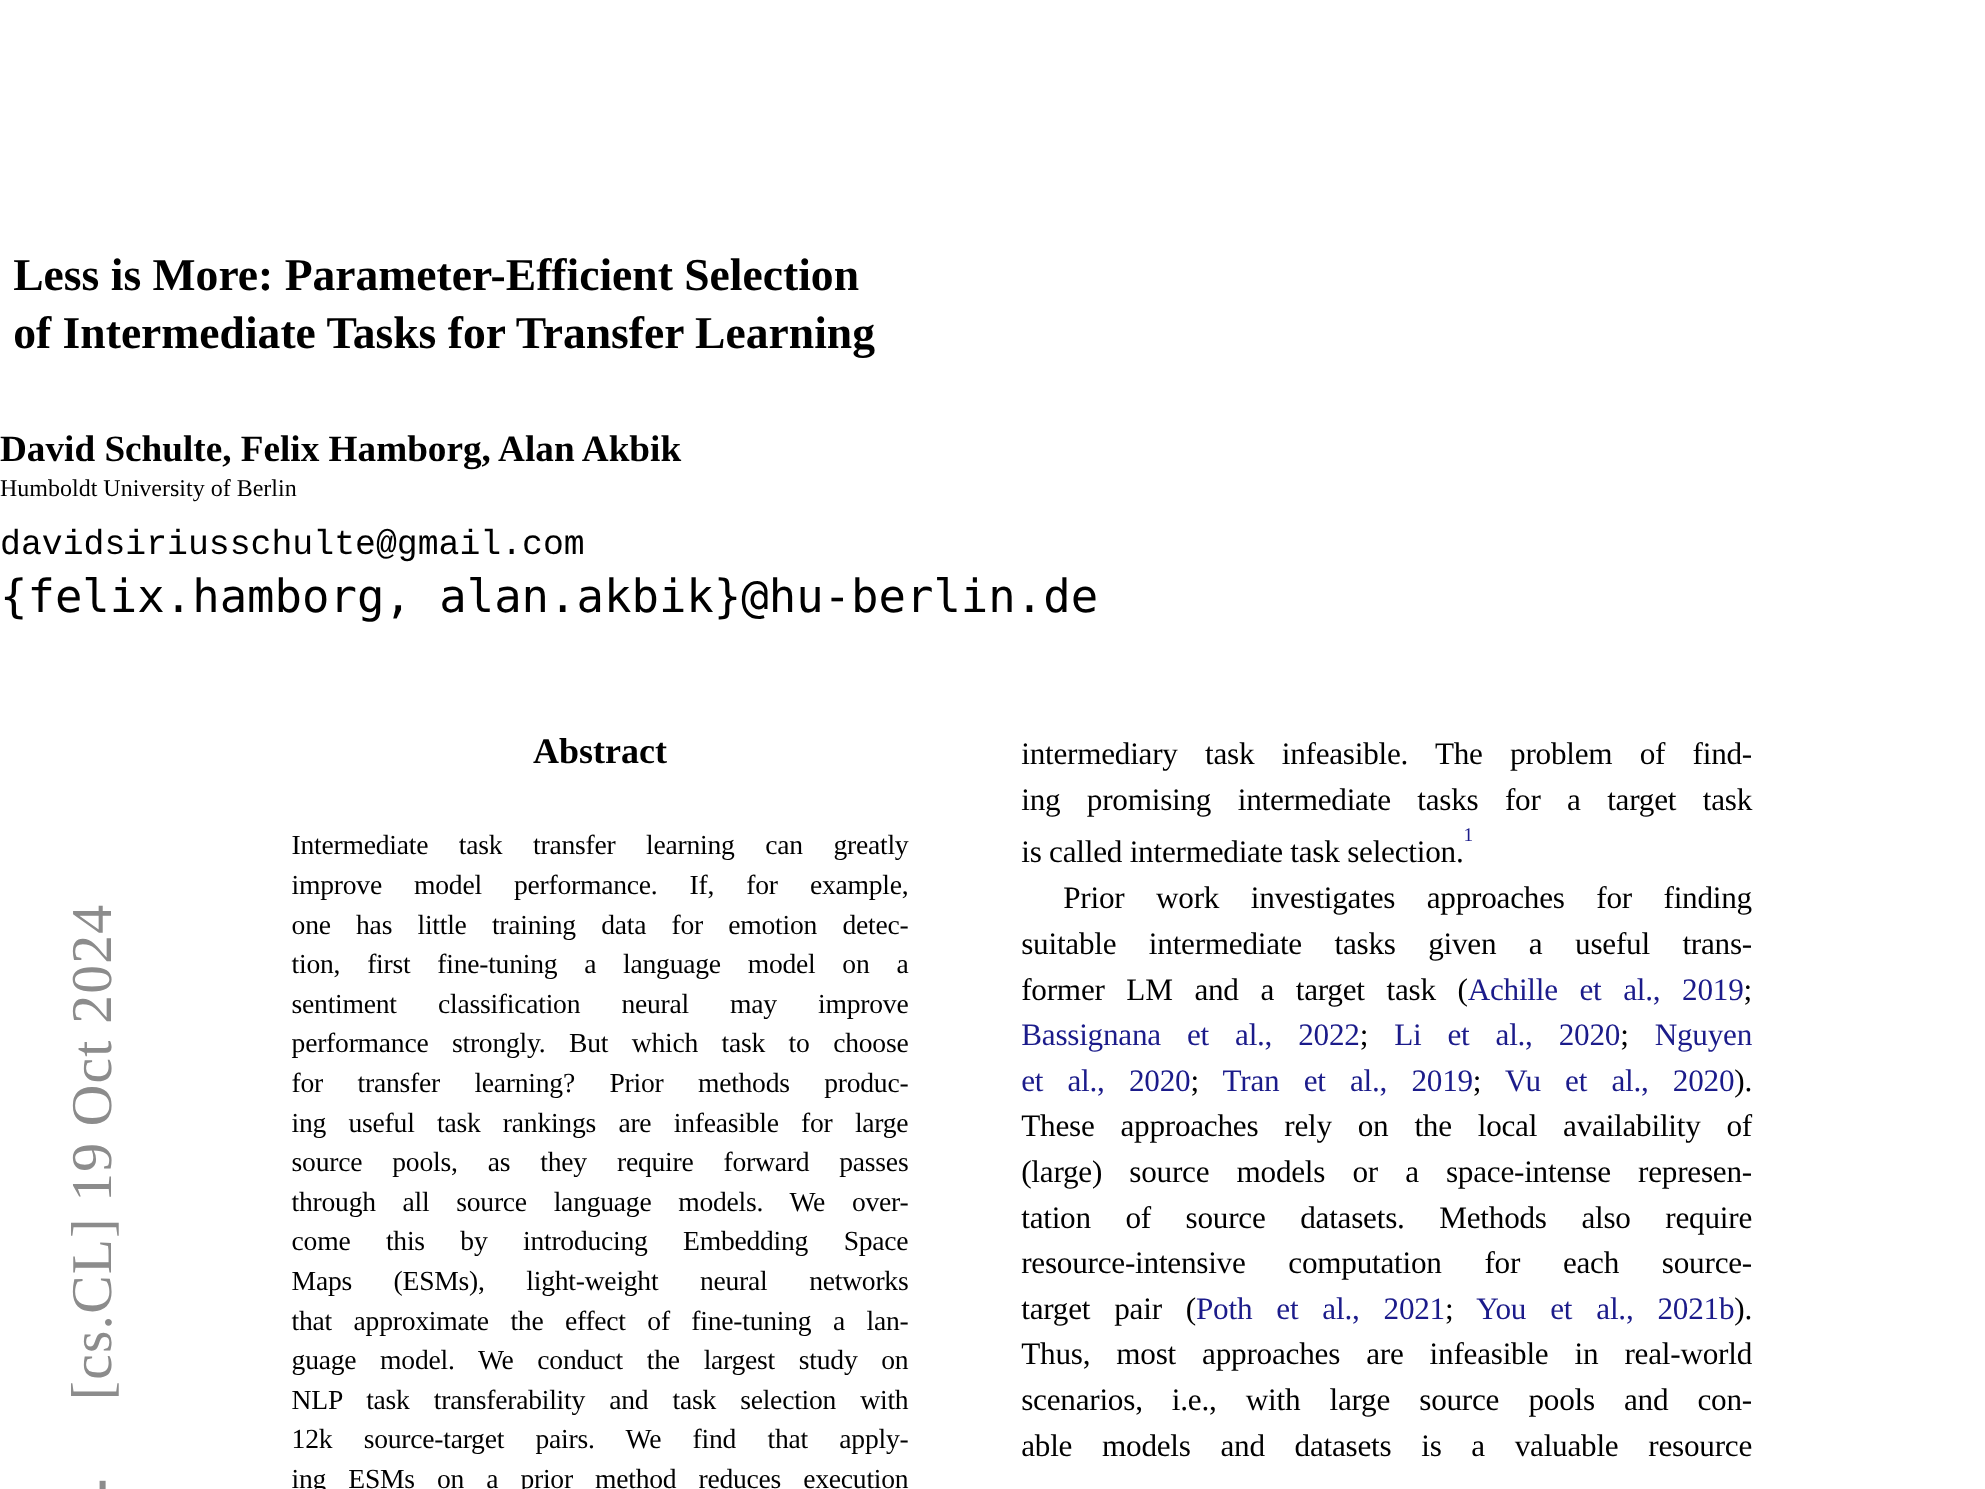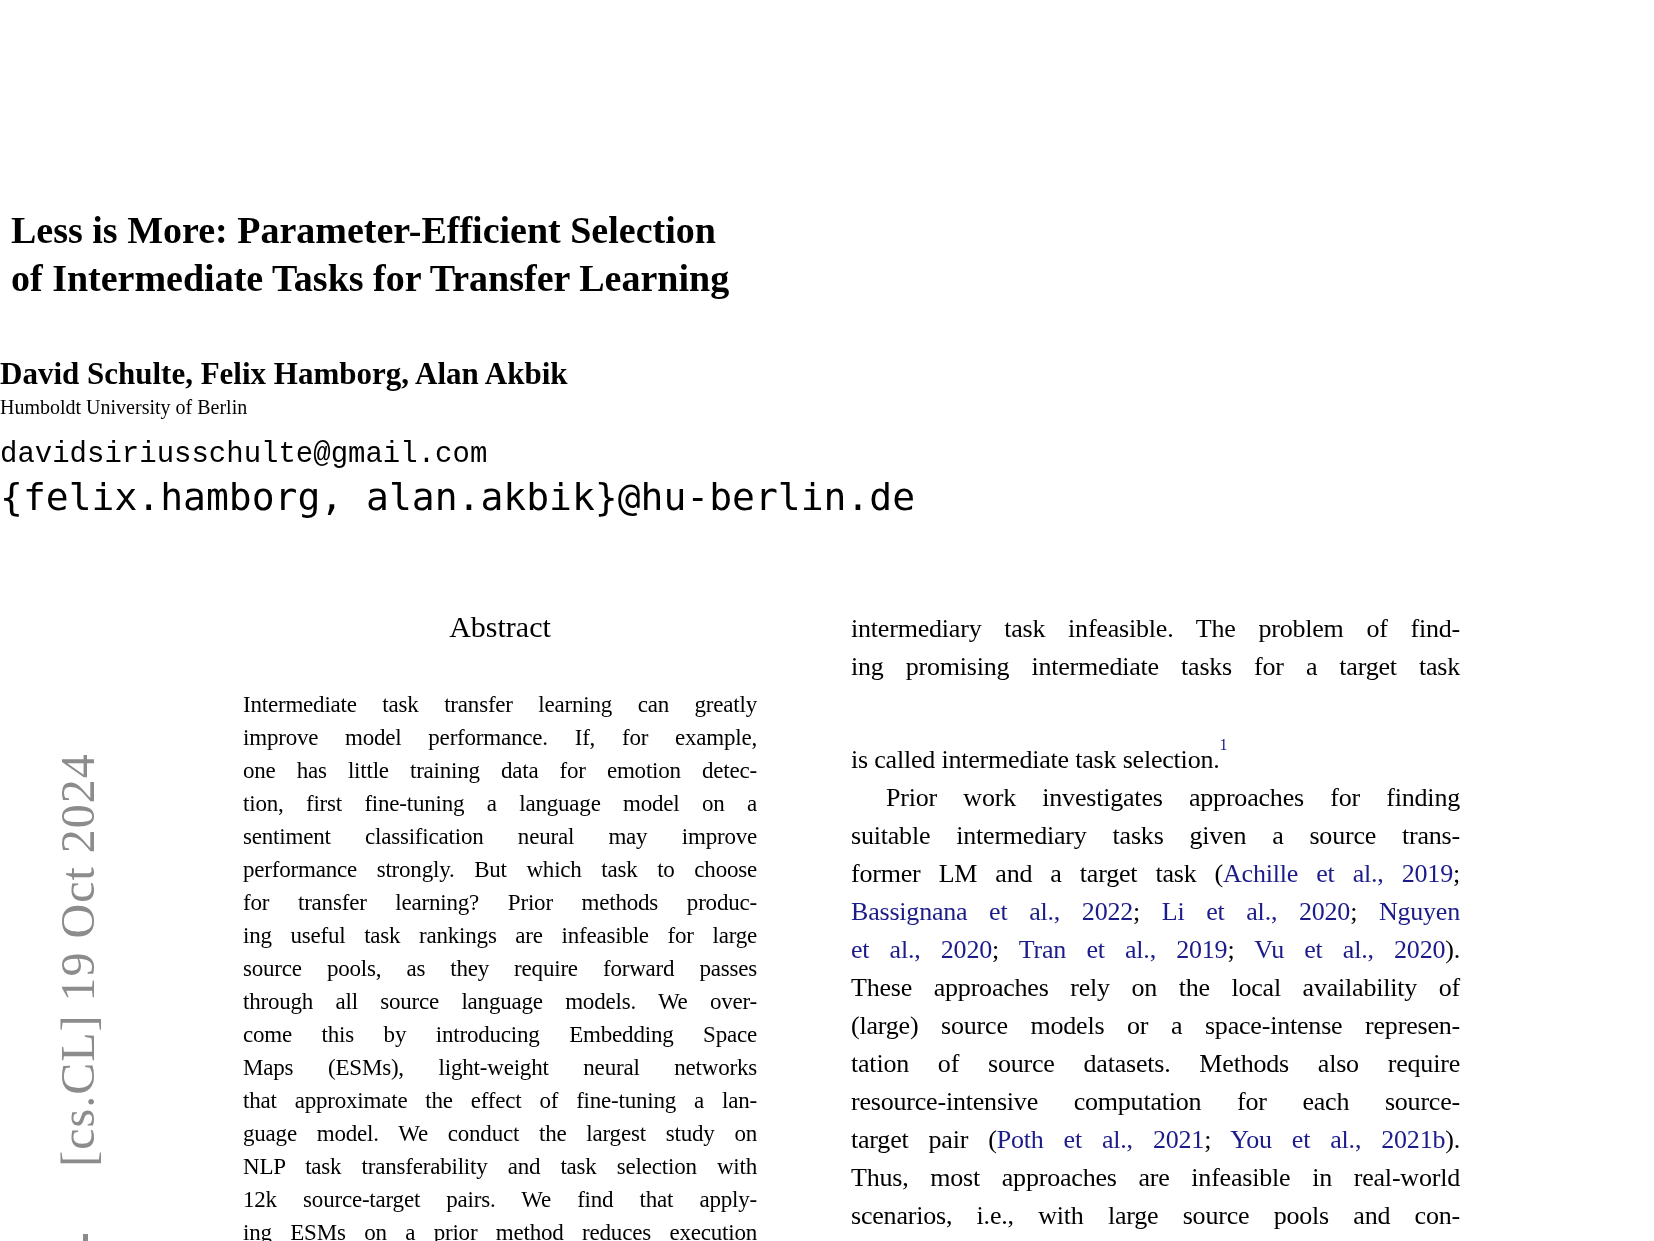--- a/index.html
+++ b/index.html
@@ -37,35 +37,35 @@
     font-size: 38px; font-weight: bold; line-height: 48px;
   }
   .authors  { position: absolute; top: 356px; left: 0; width: 100%; font-size: 31px; font-weight: bold; }
   .affil    { position: absolute; top: 396px; left: 0; width: 100%; font-size: 20px; }
   .email1   { position: absolute; top: 438px; left: 0; width: 100%; font-size: 29px; font-family: Liberation Mono, monospace; }
   .email2   { position: absolute; top: 475px; left: 0; width: 100%; font-size: 38px; font-family: "DejaVu Sans Mono", monospace; }
 
   
   .abstract-heading {
     position: absolute; left: 243px; top: 610px; width: 514px;
-    text-align: center; font-size: 30px; font-weight: normal;
+    text-align: center; font-size: 30px; font-weight: bold;
   }
   .abstract-body {
     position: absolute; left: 243px; top: 688px; width: 514px;
     font-size: 23px; line-height: 33px; letter-spacing: -0.2px;
   }
 
   
   .intro-body {
     position: absolute; left: 851px; top: 610px; width: 609px;
     font-size: 26px; line-height: 38px; letter-spacing: -0.2px;
   }
 
   .tline { text-align: justify; text-align-last: justify; white-space: normal; }
-  .tline.end { text-align-last: left; margin-top: 48px; }
+  .tline.end { text-align-last: left; }
 
   .cite { color: var(--link, #1b1b8a); }
   sup.fnref {
     color: var(--link, #1b1b8a);
     font-size: 0.62em;
     position: relative; top: -0.5em;
     letter-spacing: 0;
   }
 </style>
 </head>
@@ -104,21 +104,21 @@
       <div class="tline"><span>NLP task transferability and task selection with</span></div>
       <div class="tline"><span>12k source-target pairs. We find that apply-</span></div>
       <div class="tline"><span>ing ESMs on a prior method reduces execution</span></div>
     </div>
 
   <div class="intro-body">
       <div class="tline"><span>intermediary task infeasible. The problem of find-</span></div>
       <div class="tline"><span>ing promising intermediate tasks for a target task</span></div>
       <div class="tline end"><span>is called intermediate task selection.</span><sup class="fnref">1</sup></div>
       <div class="tline" style="text-indent: 35px;"><span>Prior work investigates approaches for finding</span></div>
-      <div class="tline"><span>suitable intermediary tasks given a source trans-</span></div>
+      <div class="tline"><span>suitable intermediate tasks given a useful trans-</span></div>
       <div class="tline"><span>former LM and a target task (</span><span class="cite">Achille et al., 2019</span><span>;</span></div>
       <div class="tline"><span class="cite">Bassignana et al., 2022</span><span>; </span><span class="cite">Li et al., 2020</span><span>; </span><span class="cite">Nguyen</span></div>
       <div class="tline"><span class="cite">et al., 2020</span><span>; </span><span class="cite">Tran et al., 2019</span><span>; </span><span class="cite">Vu et al., 2020</span><span>).</span></div>
       <div class="tline"><span>These approaches rely on the local availability of</span></div>
       <div class="tline"><span>(large) source models or a space-intense represen-</span></div>
       <div class="tline"><span>tation of source datasets. Methods also require</span></div>
       <div class="tline"><span>resource-intensive computation for each source-</span></div>
       <div class="tline"><span>target pair (</span><span class="cite">Poth et al., 2021</span><span>; </span><span class="cite">You et al., 2021b</span><span>).</span></div>
       <div class="tline"><span>Thus, most approaches are infeasible in real-world</span></div>
       <div class="tline"><span>scenarios, i.e., with large source pools and con-</span></div>

